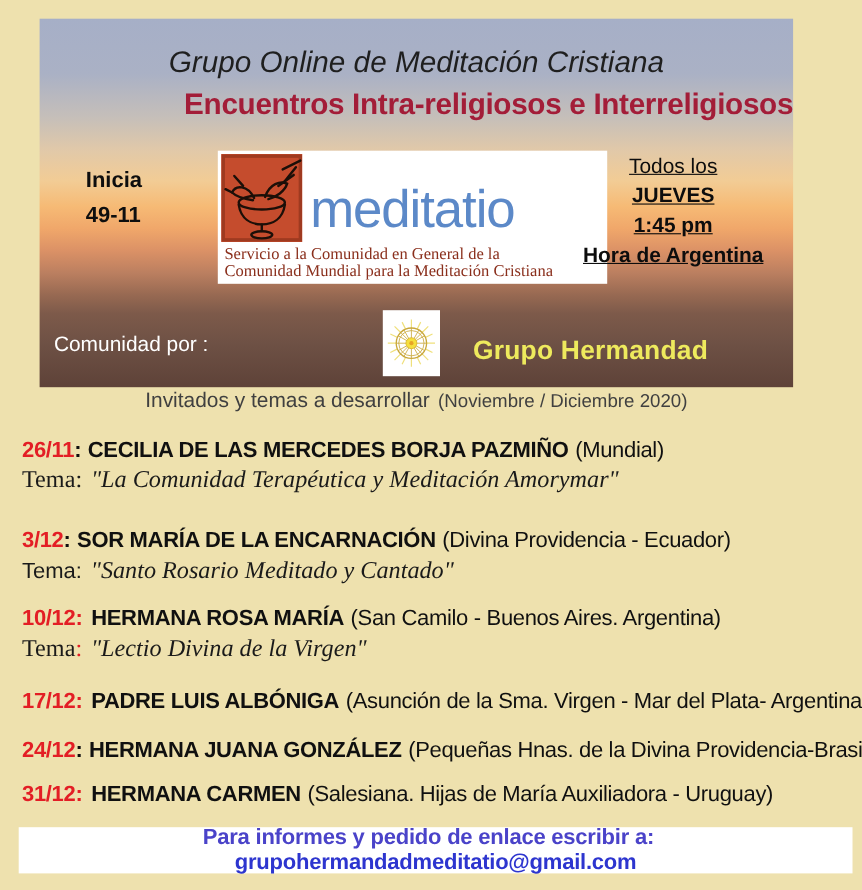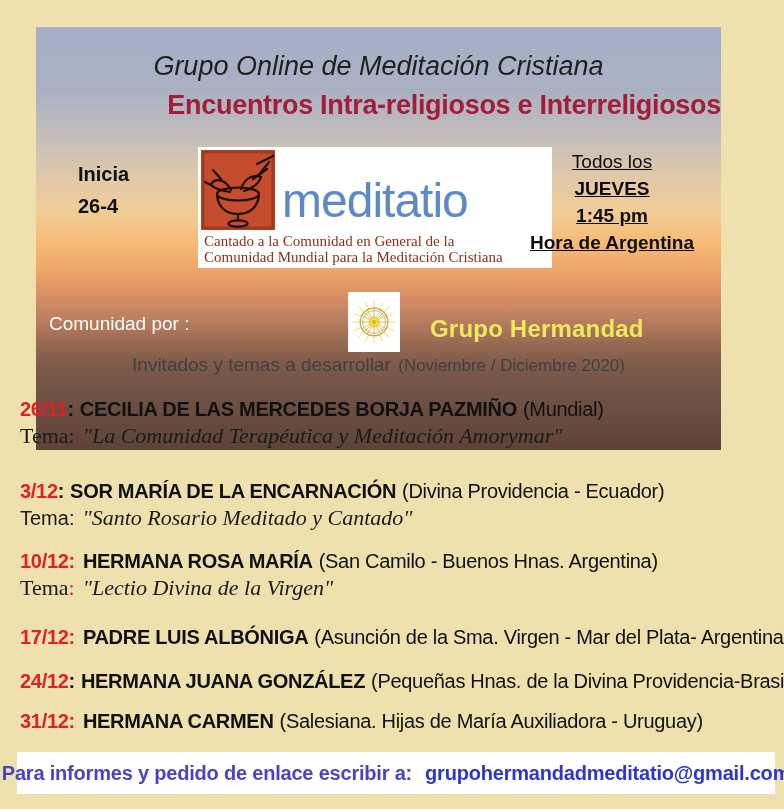--- a/index.html
+++ b/index.html
@@ -7,21 +7,21 @@
     width:784px;height:809px;
     background:#eee1ae;
     font-family:"Liberation Sans",sans-serif;
     position:relative;
     overflow:hidden;
   }
   .page{position:absolute;inset:0;}
 
   
   .hero{
-    position:absolute;left:36px;top:27px;width:685px;height:423px;
+    position:absolute;left:36px;top:17px;width:685px;height:335px;
     background:linear-gradient(180deg,
       #a6afc7 0%, #aab1c5 15%, #c6bfb9 27%, #e2c9a8 36%,
       #f2cc95 44%, #f6ba75 51%, #f0a76a 57%, #db9166 63%,
       #bb7f60 69%, #976952 75%, #7d5a4a 80%, #6e5145 88%, #5e4238 100%);
   }
   .hero-title{
     position:absolute;top:24px;left:0;width:100%;
     text-align:center;font-style:italic;
     font-size:27px;color:#1f1f1f;letter-spacing:0px;
   }
@@ -102,36 +102,37 @@
   .e3{margin-top:16px;}
   .e4{margin-top:22px;}
   .e5{margin-top:18px;}
   .e6{margin-top:14px;}
 
   
   .footer-box{
     position:absolute;left:17px;top:752px;width:758px;height:42px;
     background:#ffffff;display:flex;align-items:center;justify-content:center;
     white-space:nowrap;
+    flex-direction:column;
   }
   .contact-label{font-weight:bold;font-size:20px;color:#4a43c9;margin-right:13px;letter-spacing:-0.2px;}
   .contact-email{font-weight:bold;font-size:20px;color:#2d35cf;letter-spacing:-0.2px;text-decoration:none;}
 </style>
 </head>
 <body>
 
 <div class="page">
 
   <div class="hero">
     <div class="hero-title">Grupo Online de Meditación Cristiana</div>
     <div class="hero-subtitle">Encuentros Intra-religiosos e Interreligiosos</div>
 
     <div class="inicia">
       <div>Inicia</div>
-      <div>26-4</div>
+      <div>49-11</div>
     </div>
 
     <div class="med-card">
       <svg class="med-emblem" viewBox="0 0 74 80">
         <rect x="0" y="0" width="74" height="80" fill="#c54c2d"></rect>
         <rect x="2" y="2" width="70" height="76" fill="none" stroke="#9e3a20" stroke-width="3"></rect>
         <g stroke="#1c0f08" stroke-width="2.2" fill="none" stroke-linecap="round">
 
           <ellipse cx="37" cy="44" rx="21" ry="6.5"></ellipse>
           <path d="M16 46 C18 59 27 64 37 64 C47 64 56 59 58 46"></path>
@@ -144,21 +145,21 @@
 
           <path d="M40 39 C44 27 54 24 60 27 C58 34 50 39 43 41"></path>
           <path d="M57 26 L68 12"></path>
           <path d="M52 29 L66 19"></path>
 
           <path d="M56 14 L72 6"></path>
         </g>
       </svg>
       <div class="med-word">meditatio</div>
       <div class="med-tagline">
-        <div>Cantado a la Comunidad en General de la</div>
+        <div>Servicio a la Comunidad en General de la</div>
         <div>Comunidad Mundial para la Meditación Cristiana</div>
       </div>
     </div>
 
     <div class="sched">
       <div class="s1">Todos los</div>
       <div class="s2">JUEVES</div>
       <div class="s3">1:45 pm</div>
       <div class="s4">Hora de Argentina</div>
     </div>
@@ -223,21 +224,21 @@
       <p class="line1">
         <span class="date">3/12</span><span class="colon">:</span><span class="pname">SOR MARÍA DE LA ENCARNACIÓN</span><span class="origin">(Divina Providencia - Ecuador)</span>
       </p>
       <p class="tema">
         <span class="t-label sans">Tema:</span><span class="t-quote">"Santo Rosario Meditado y Cantado"</span>
       </p>
     </div>
 
     <div class="e3">
       <p class="line1">
-        <span class="date with-colon">10/12:</span><span class="pname">HERMANA ROSA MARÍA</span><span class="origin">(San Camilo - Buenos Hnas. Argentina)</span>
+        <span class="date with-colon">10/12:</span><span class="pname">HERMANA ROSA MARÍA</span><span class="origin">(San Camilo - Buenos Aires. Argentina)</span>
       </p>
       <p class="tema">
         <span class="t-label" style="margin-right:0">Tema</span><span class="t-colon-red">:</span><span class="t-quote">"Lectio Divina de la Virgen"</span>
       </p>
     </div>
 
     <div class="e4">
       <p class="line1">
         <span class="date with-colon">17/12:</span><span class="pname">PADRE LUIS ALBÓNIGA</span><span class="origin">(Asunción de la Sma. Virgen - Mar del Plata- Argentina)</span>
       </p>

